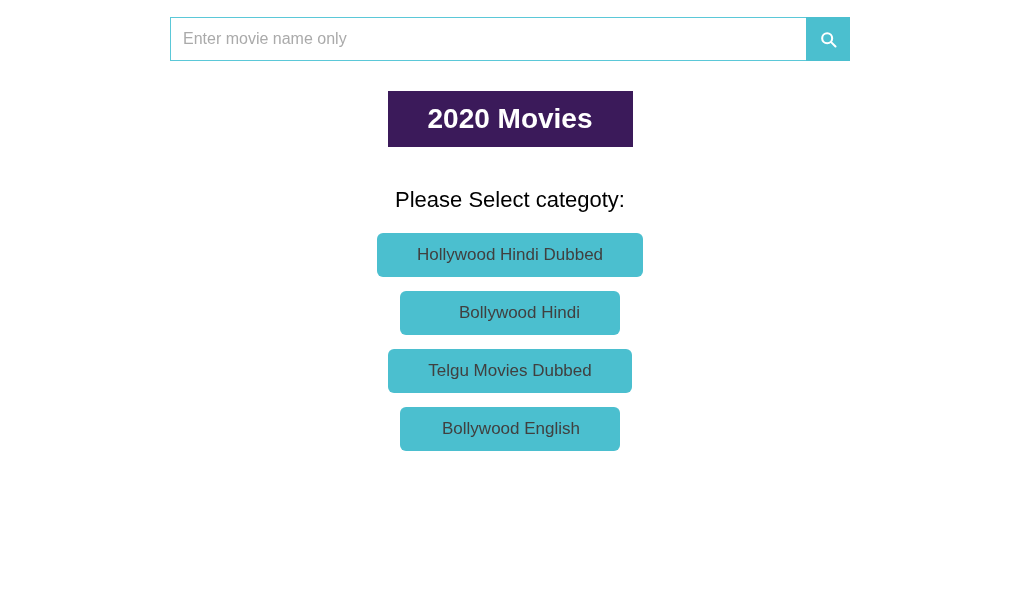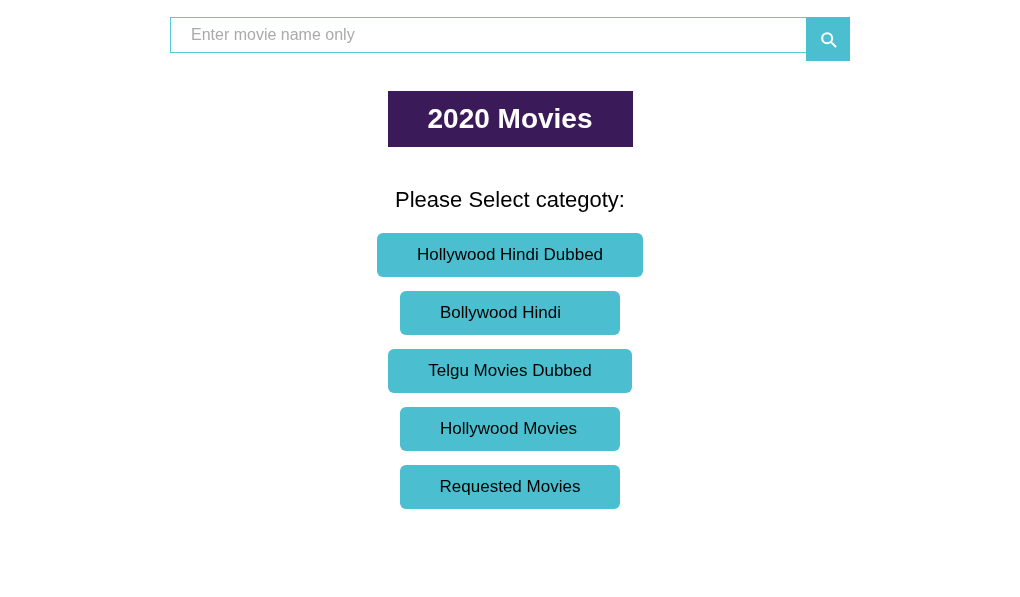--- a/index.html
+++ b/index.html
@@ -20,22 +20,22 @@
 
     .search-container {
       display: flex;
       flex-direction: row;
       margin-top: 17px;
       width: 680px;
     }
 
     .search-input {
       flex: 1;
-      height: 36px;
-      padding: 8px 20px;
+      height: 44px;
+      padding: 8px 12px;
       border: 1px solid #5bc8d8;
       border-right: none;
       font-size: 16px;
       color: #333;
       outline: none;
     }
 
     .search-input::placeholder {
       color: #aaa;
     }
@@ -77,28 +77,28 @@
     .categories-container {
       display: flex;
       flex-direction: column;
       align-items: center;
       gap: 14px;
       margin-top: 20px;
     }
 
     .category-button {
       background-color: #4bbfcf;
-      color: #000000;
+      color: #404040;
       border: none;
       border-radius: 6px;
       padding: 12px 40px;
       font-size: 17px;
       cursor: pointer;
       min-width: 220px;
-      text-align: left;
+      text-align: right;
     }
   </style>
 </head>
 <body>
 
 <div class="search-container">
   <input class="search-input" type="text" placeholder="Enter movie name only" style="">
   <button class="search-button">
     <svg class="search-icon-svg" viewBox="0 0 24 24">
       <path d="M21 21l-4.35-4.35M17 11A6 6 0 1 1 5 11a6 6 0 0 1 12 0z" stroke="white" stroke-width="2.5" fill="none" stroke-linecap="round"></path>
@@ -107,15 +107,14 @@
 </div>
 
 <div class="title-banner">2020 Movies</div>
 
 <div class="category-label">Please Select categoty:</div>
 
 <div class="categories-container" id="categories-list">
 <button class="category-button">Hollywood Hindi Dubbed</button>
     <button class="category-button">Bollywood Hindi</button>
     <button class="category-button">Telgu Movies Dubbed</button>
-    <button class="category-button">Hollywood Movies</button>
-    <button class="category-button">Requested Movies</button>
+    <button class="category-button">Bollywood English</button>
   </div>
 
 </body></html>

